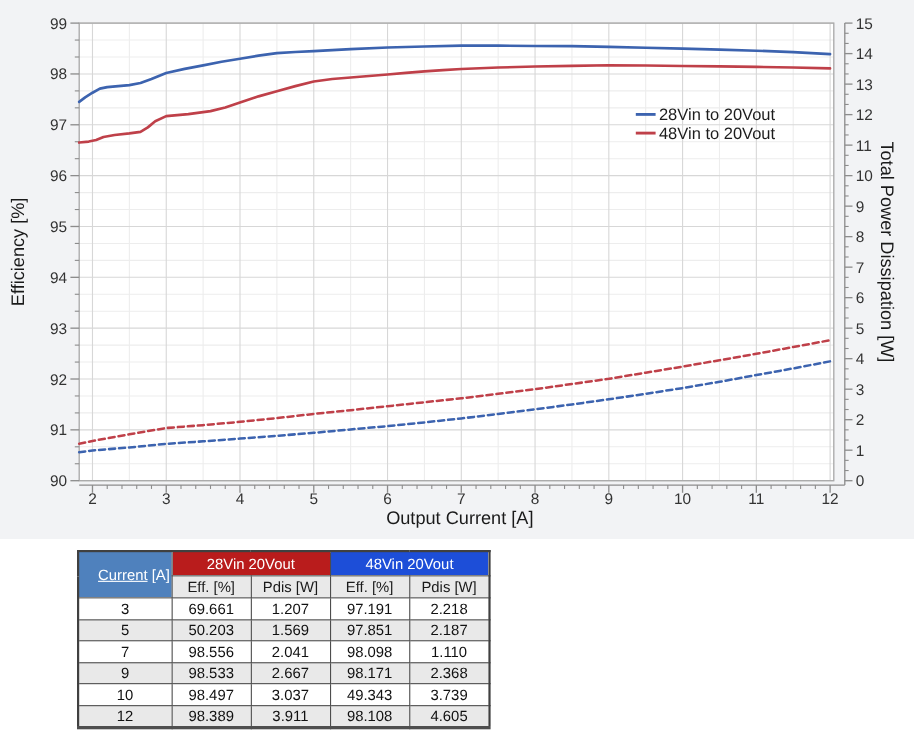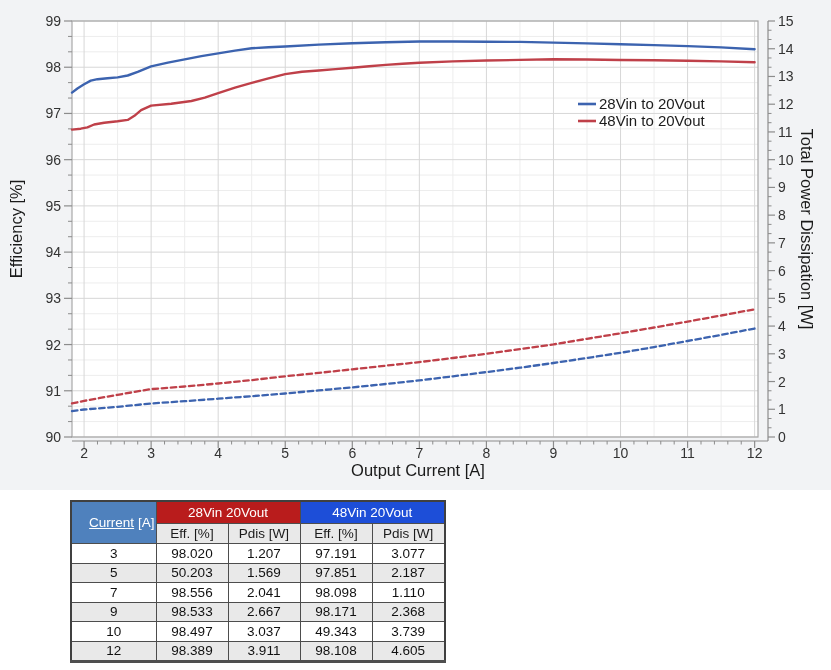--- a/index.html
+++ b/index.html
@@ -279,24 +279,24 @@
       <tr class="sub-row">
         <th>Eff. [%]</th>
         <th>Pdis [W]</th>
         <th>Eff. [%]</th>
         <th>Pdis [W]</th>
       </tr>
     </thead>
     <tbody id="table-body">
         <tr>
           <td>3</td>
-          <td>98.020</td>
+          <td>69.661</td>
           <td>1.207</td>
           <td>97.191</td>
-          <td>3.077</td>
+          <td>2.218</td>
         </tr>
         <tr class="alt">
           <td>5</td>
           <td>50.203</td>
           <td>1.569</td>
           <td>97.851</td>
           <td>2.187</td>
         </tr>
         <tr>
           <td>7</td>

